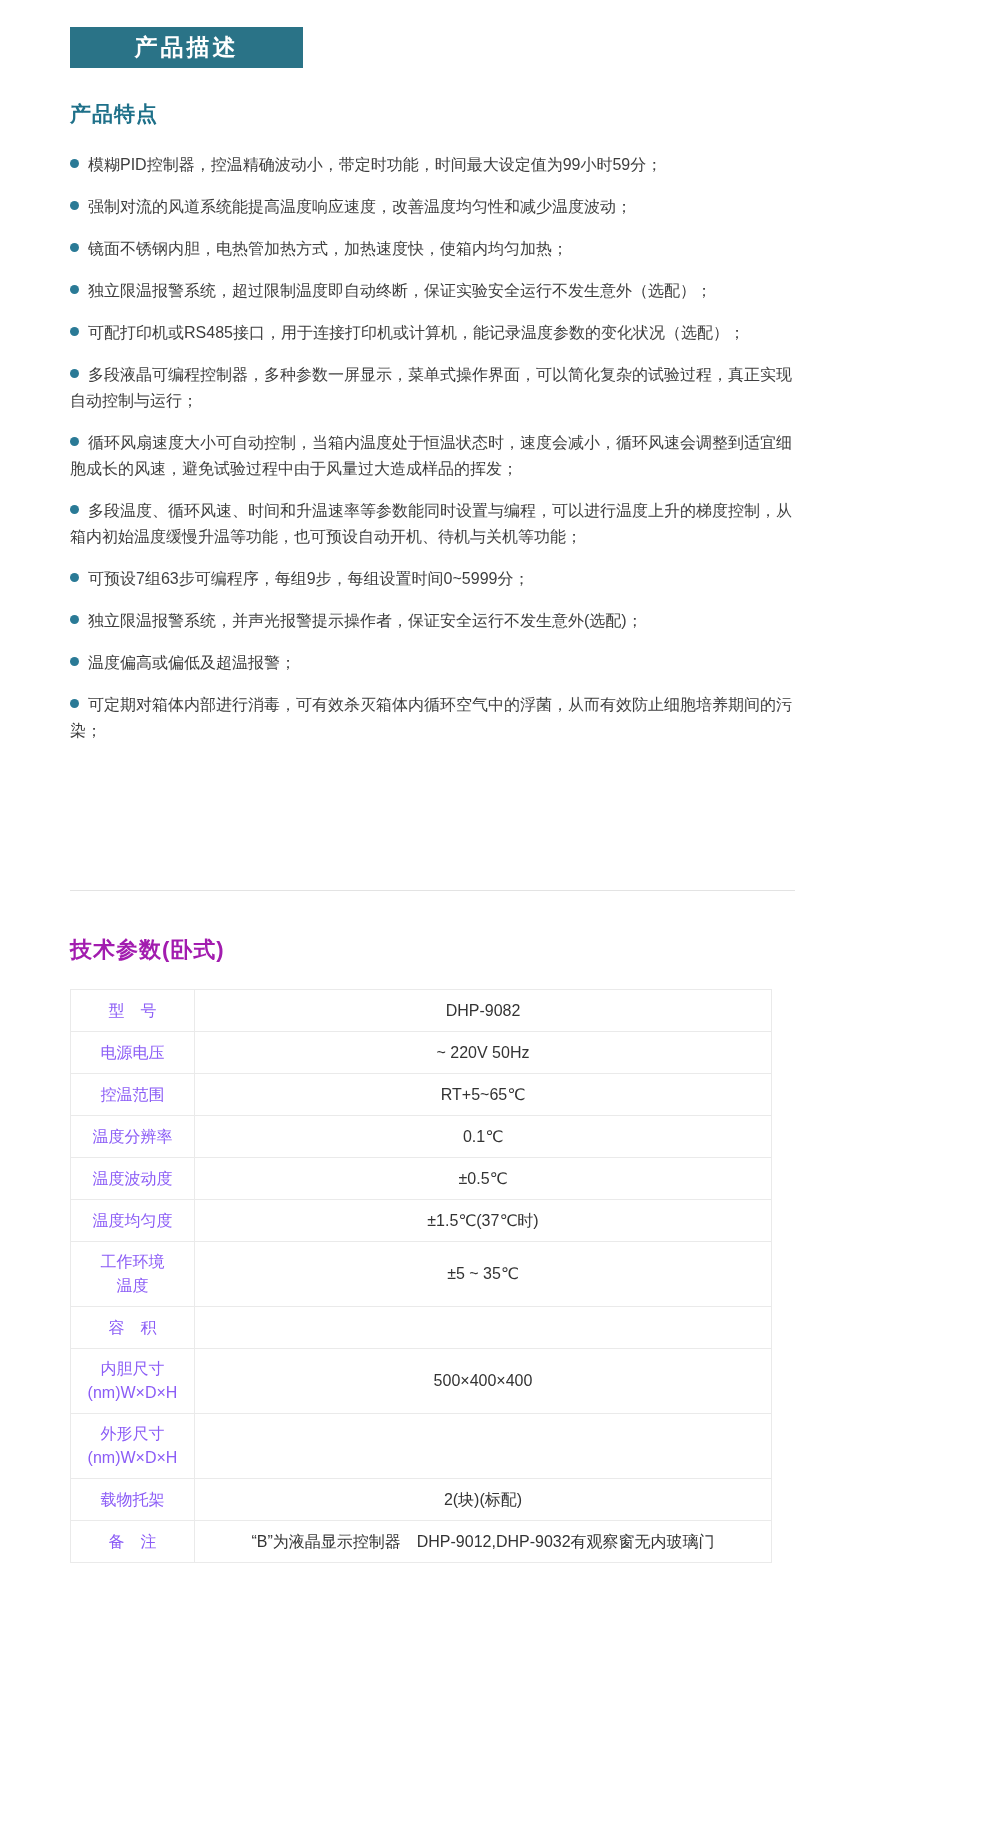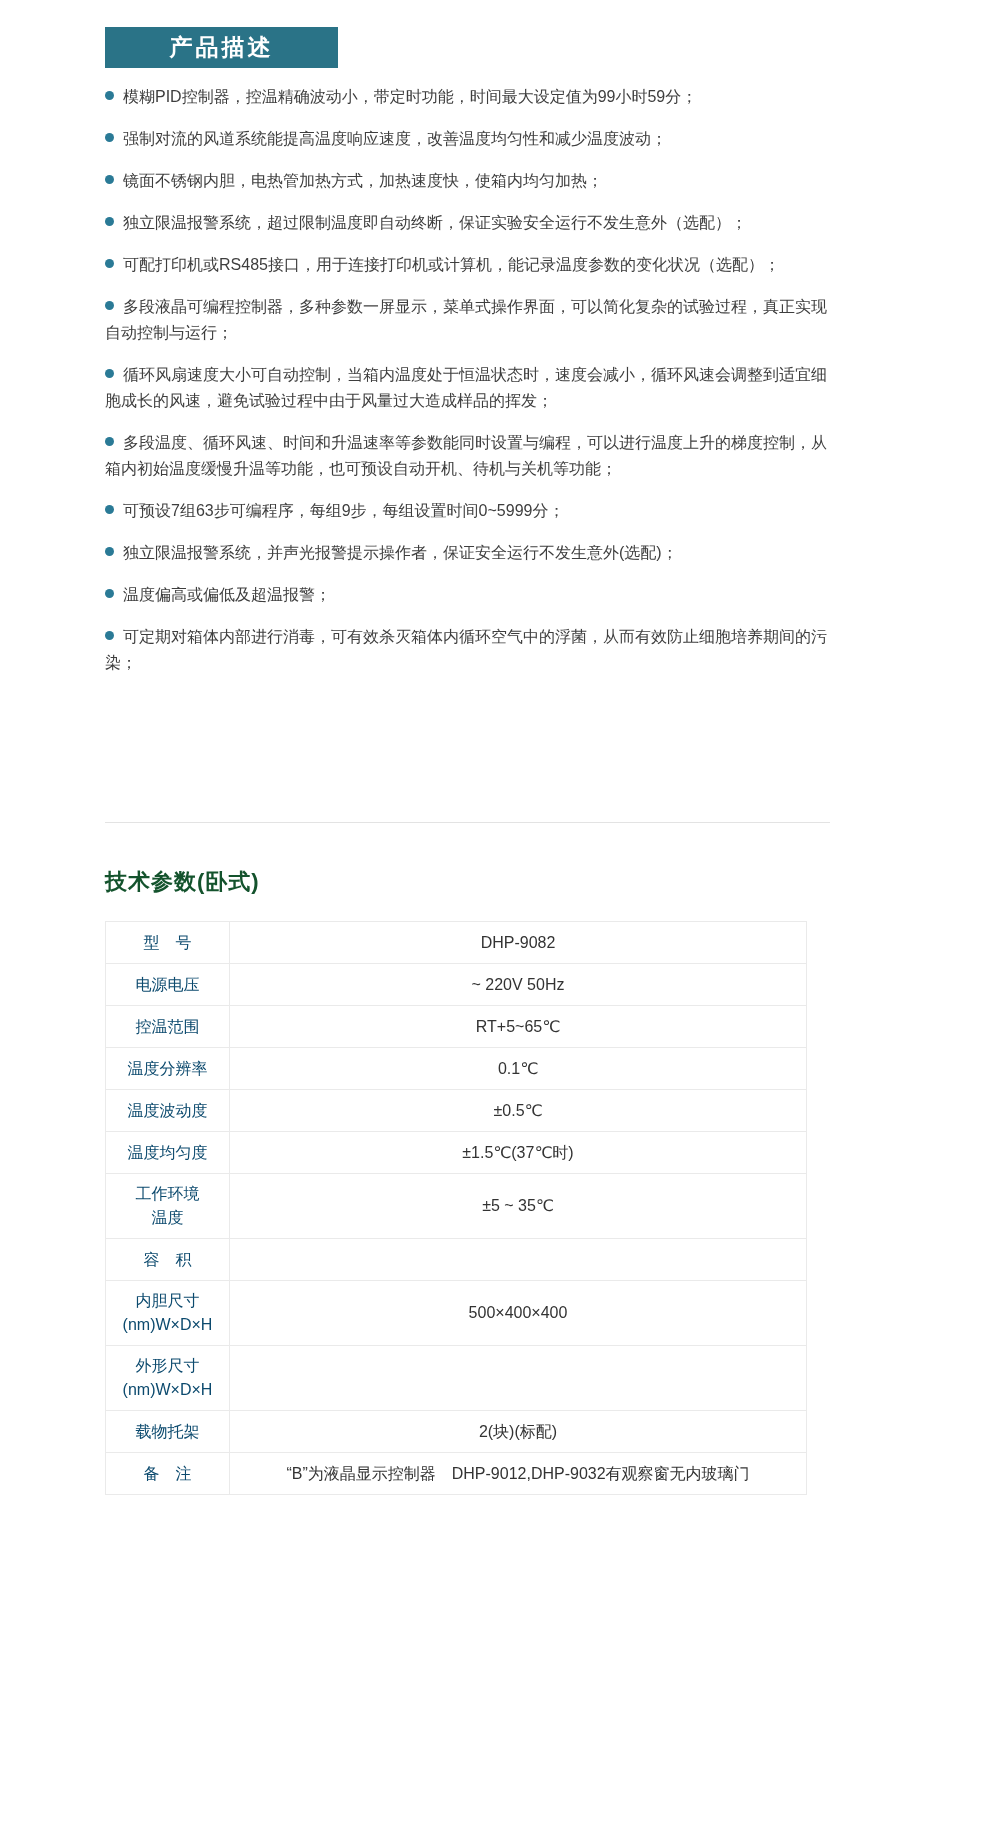--- a/index.html
+++ b/index.html
@@ -2,21 +2,21 @@
 <html><head>
 <meta charset="utf-8">
 <style>
   html, body { margin: 0; padding: 0; background: #ffffff; }
   body {
     width: 1000px; height: 1824px;
     font-family: "Liberation Sans", "DejaVu Sans", sans-serif;
     color: #3e3e3e;
     -webkit-font-smoothing: antialiased;
   }
-  .page { box-sizing: border-box; width: 1000px; height: 1824px; padding: 27px 0 0 105px; }
+  .page { box-sizing: border-box; width: 1000px; height: 1824px; padding: 27px 0 0 70px; }
 
   .badge {
     width: 233px; height: 41px;
     background: #2a7387;
     color: #ffffff;
     font-size: 23px; font-weight: bold; letter-spacing: 3px;
     display: flex; align-items: center; justify-content: center;
   }
 
   .features-heading {
@@ -31,51 +31,52 @@
   }
   .dot {
     display: inline-block; width: 9px; height: 9px; border-radius: 50%;
     background: #2a7a96; margin-right: 9px; vertical-align: 2px;
   }
 
   .divider { width: 725px; height: 1px; background: #e3e3e3; margin-top: 146px; }
 
   .specs-heading {
     margin: 44px 0 24px 0;
-    color: #14532d; font-size: 22px; font-weight: bold; letter-spacing: 1px;
+    color: #a21caf; font-size: 22px; font-weight: bold; letter-spacing: 1px;
   }
 
   .spec-table { width: 700px; border: 1px solid #eaeaea; }
   .spec-row { display: flex; border-bottom: 1px solid #eaeaea; min-height: 41px; }
   .spec-row:last-child { border-bottom: none; }
   .spec-label {
     flex: 0 0 124px; width: 124px; box-sizing: border-box;
     border-right: 1px solid #eaeaea;
     display: flex; align-items: center; justify-content: center;
     text-align: center; white-space: pre-line;
-    font-size: 16px; line-height: 24px; color: #0c4a6e;
+    font-size: 16px; line-height: 24px; color: #8b5cf6;
     padding: 8px 2px;
   }
   .spec-value {
     flex: 1 1 auto; box-sizing: border-box;
     display: flex; align-items: center; justify-content: center;
     text-align: right;
     font-size: 16px; line-height: 24px; color: #333333;
     padding: 8px 10px;
   }
 </style>
 </head>
 <body>
 
 <div class="page">
 
   <div class="badge">
     <span>产品描述</span>
   </div>
 
+  <h2 class="features-heading">产品特点</h2>
 
   <div class="features">
   <p class="feature"><span class="dot"></span><span class="feature-text">模糊PID控制器，控温精确波动小，带定时功能，时间最大设定值为99小时59分；</span></p>
 
   <p class="feature"><span class="dot"></span><span class="feature-text">强制对流的风道系统能提高温度响应速度，改善温度均匀性和减少温度波动；</span></p>
 
 
   <p class="feature"><span class="dot"></span><span class="feature-text">镜面不锈钢内胆，电热管加热方式，加热速度快，使箱内均匀加热；</span></p>
 
   <p class="feature"><span class="dot"></span><span class="feature-text">独立限温报警系统，超过限制温度即自动终断，保证实验安全运行不发生意外（选配）；</span></p>

